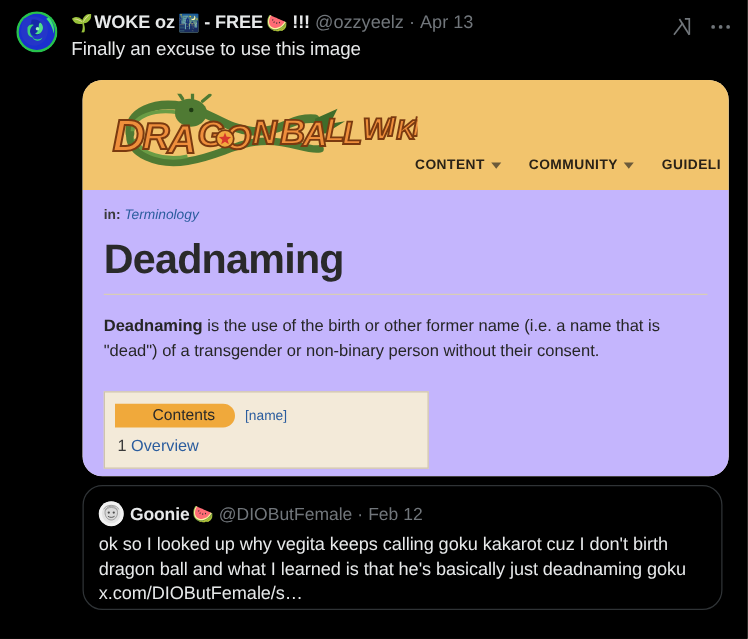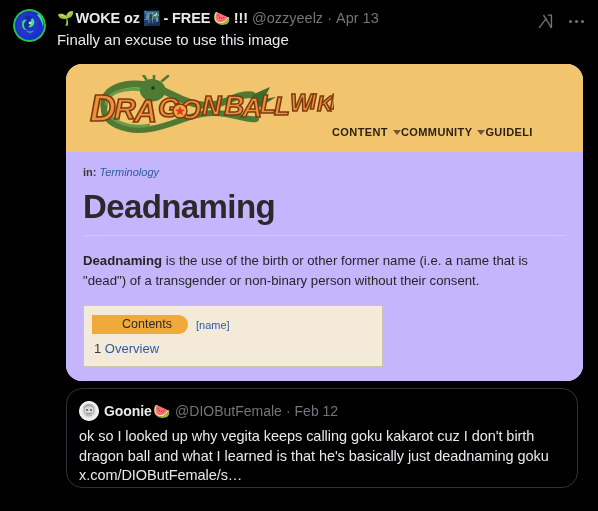--- a/index.html
+++ b/index.html
@@ -110,20 +110,21 @@
     left: 18px; top: 11px;
     width: 250px; height: 62px;
   }
   .wiki-logo svg { display: block; width: 250px; height: 62px; }
 
   .wiki-nav {
     position: absolute;
     left: 266px; top: 62px;
     display: flex;
     align-items: center;
+    gap: 22px;
     font-size: 11px;
     font-weight: 700;
     letter-spacing: 0.4px;
     color: #2a2217;
     white-space: nowrap;
   }
   .wiki-nav-item { display: flex; align-items: center; gap: 5px; cursor: pointer; }
   .caret {
     width: 0; height: 0;
     border-left: 4px solid transparent;
@@ -155,22 +156,22 @@
     background: #d8cdb6;
   }
   .article-p {
     margin-top: 15px;
     font-size: 13.2px;
     line-height: 20px;
     color: #262626;
   }
   .article-p b { font-weight: 700; }
   .toc {
-    margin-top: 14px;
-    width: 300px;
+    margin-top: 22px;
+    width: 260px;
     border: 1px solid #cfc4ad;
     background: #f3ead9;
     padding: 9px 10px 10px 10px;
   }
   .toc-head { display: flex; align-items: center; gap: 8px; }
   .toc-pill {
     background: #f0a93b;
     border-radius: 0 12px 12px 0;
     padding: 2px 16px 3px 30px;
     font-size: 12.5px;

